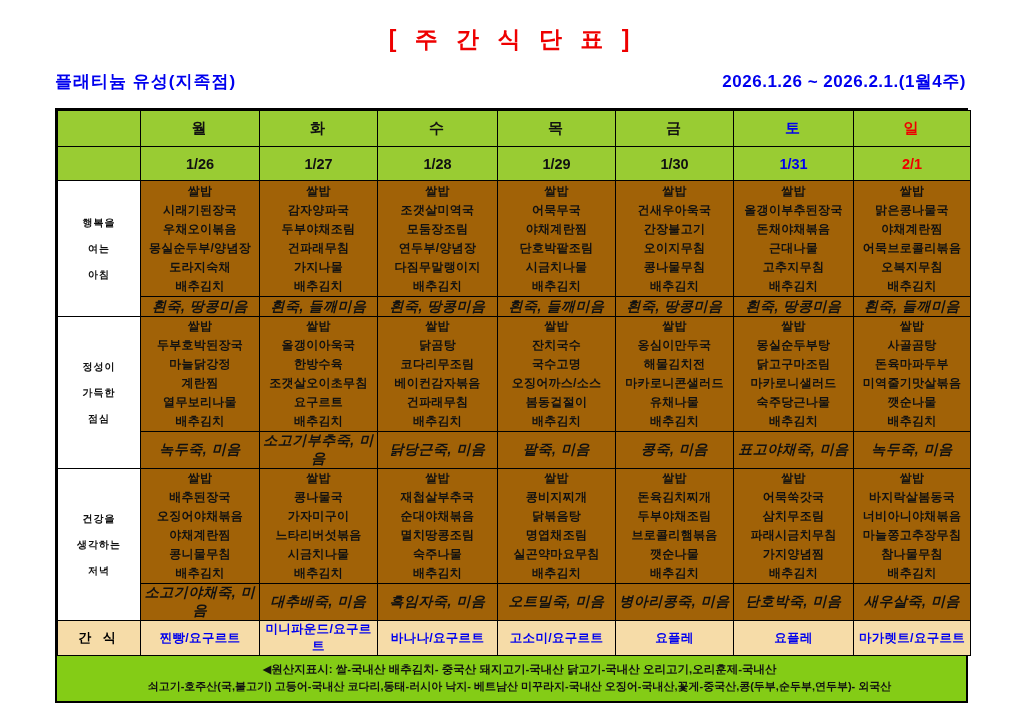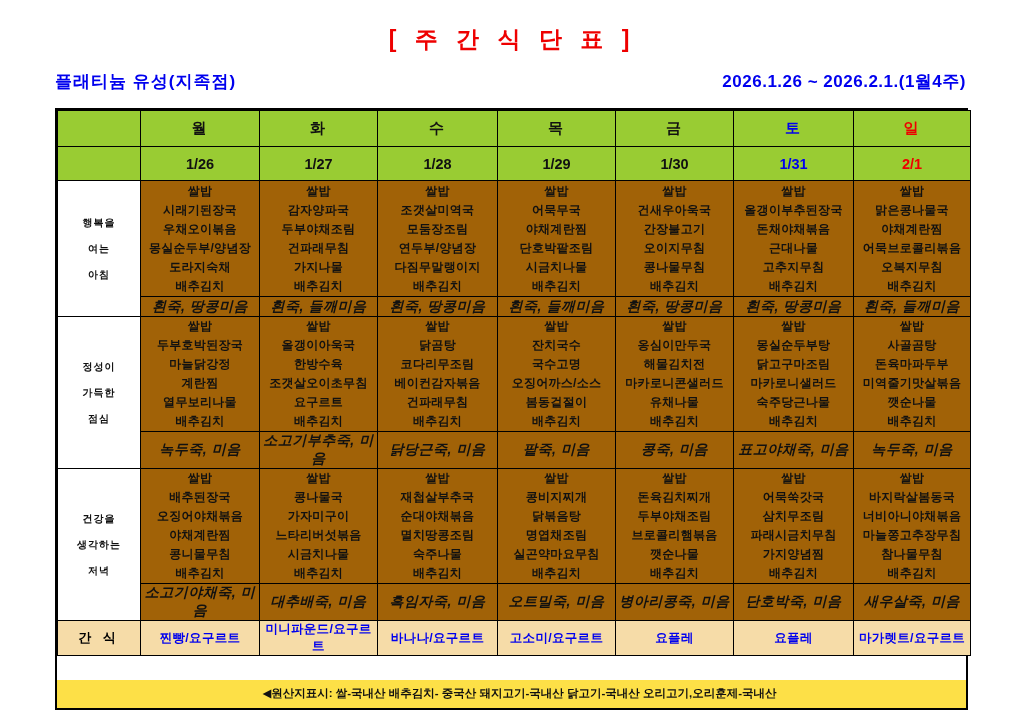--- a/index.html
+++ b/index.html
@@ -45,21 +45,21 @@
   }
   .r-breakfast .menu-cell{height:115px;}
   .r-lunch .menu-cell{height:112px;}
   .r-dinner .menu-cell{height:110px;}
   .juk{
     background:#a16207;height:19px;font-size:14px;letter-spacing:0.5px;font-style:italic;
   }
   .row-snack td{height:24px;background:#f6dca8;}
   .snack-label{font-size:13px;letter-spacing:4px;color:#000000;}
   .snack-val{font-size:12.5px;color:#0000ee;letter-spacing:0.3px;}
-  .notes{padding:5px 4px 6px 20px;background:#fde047;margin-top:24px;}
+  .notes{padding:5px 4px 6px 20px;background:#84cc16;}
   .notes .n1{
     text-align:center;font-size:11.5px;font-weight:bold;color:#111;
     line-height:17px;white-space:nowrap;
   }
   .notes .n2{
     text-align:center;font-size:11px;font-weight:bold;color:#111;
     line-height:17px;white-space:nowrap;
   }
   .notes .n3{
     text-align:center;font-size:12px;font-weight:bold;color:#0000ee;
@@ -323,14 +323,15 @@
           <td class="snack-val">바나나/요구르트</td>
           <td class="snack-val">고소미/요구르트</td>
           <td class="snack-val">요플레</td>
           <td class="snack-val">요플레</td>
           <td class="snack-val">마가렛트/요구르트</td>
         </tr>
       </tbody>
   </table>
   <div class="notes">
     <div class="n1">◀원산지표시: 쌀-국내산  배추김치- 중국산  돼지고기-국내산  닭고기-국내산  오리고기,오리훈제-국내산</div>
+    <div class="n2">쇠고기-호주산(국,불고기)  고등어-국내산 코다리,동태-러시아  낙지- 베트남산 미꾸라지-국내산  오징어-국내산,꽃게-중국산,콩(두부,순두부,연두부)- 외국산</div>
   </div>
 </div>
 
 </body></html>

